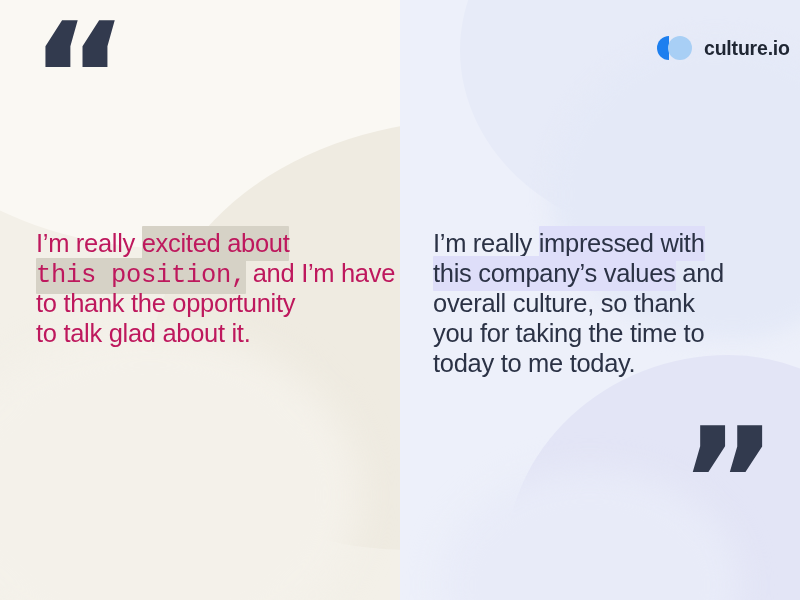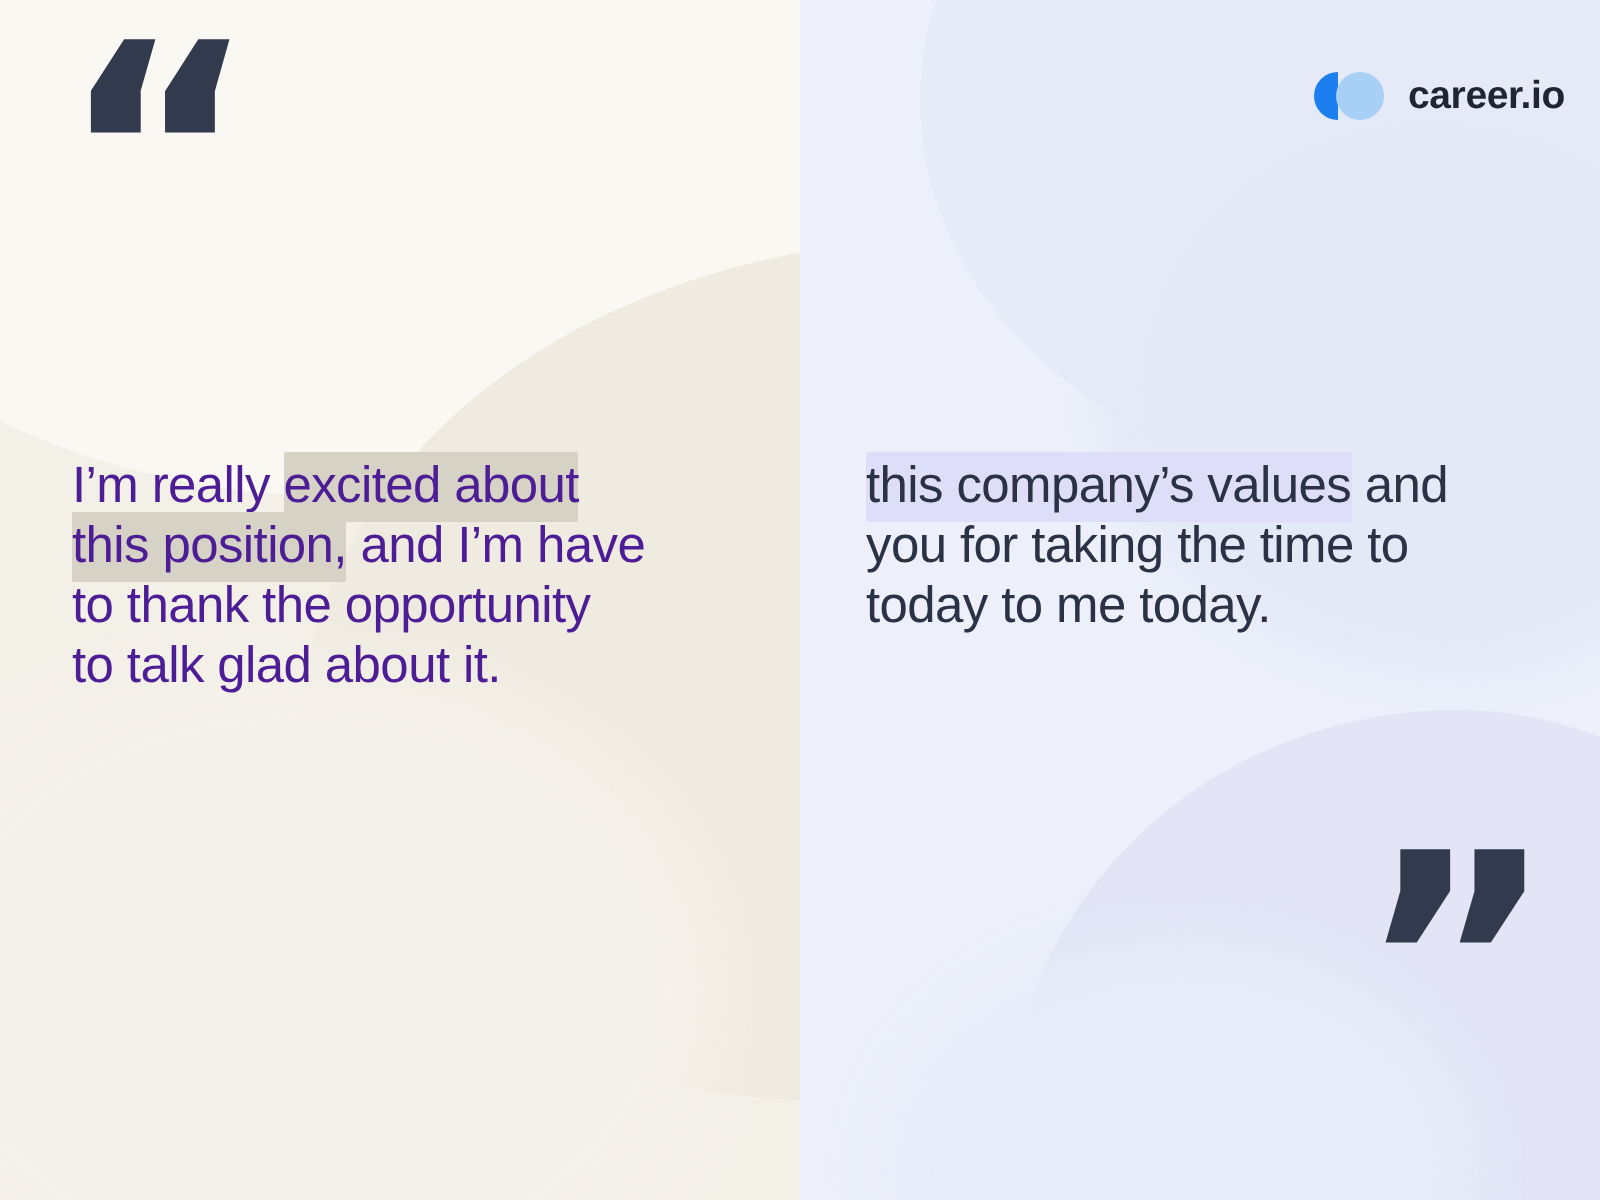--- a/index.html
+++ b/index.html
@@ -198,44 +198,46 @@
 
 <div id="canvas">
 
   <div class="panel" id="panel-left" style="background: rgb(243, 240, 232);">
     <div class="blob" id="blob-left-top"></div>
     <div class="blob" id="blob-left-wave"></div>
     <div class="blob" id="blob-left-soft"></div>
 
     <div class="quote-glyph" id="quote-open" style="color: rgb(50, 58, 78);">“</div>
 
-    <div class="quote-text" id="quote-text-left" style="color: #4c1d95;">
+    <div class="quote-text" id="quote-text-left" style="color: #be185d;">
         <span class="quote-line"><span>I’m really </span><span class="hl" style="background: rgb(214, 210, 198);">excited about</span></span>
-        <span class="quote-line"><span class="hl" style="background: rgb(214, 210, 198);">this position,</span><span> and I’m have</span></span>
+        <span class="quote-line"><span class="hl" style="background: rgb(214, 210, 198); font-family: Liberation Mono, monospace;">this position,</span><span> and I’m have</span></span>
         <span class="quote-line"><span>to thank the opportunity</span></span>
         <span class="quote-line"><span>to talk glad about it.</span></span>
       </div>
   </div>
 
   <div class="panel" id="panel-right" style="background: rgb(237, 240, 250);">
     <div class="blob" id="blob-right-top"></div>
     <div class="blob" id="blob-right-mid"></div>
     <div class="blob" id="blob-right-bottom"></div>
     <div class="blob" id="blob-right-bottom2"></div>
   </div>
 
   <div id="logo">
     <div id="logo-mark">
       <div id="logo-mark-half" style="background: rgb(29, 127, 239);"></div>
       <div id="logo-mark-circle" style="background: rgb(168, 207, 245);"></div>
     </div>
-    <div id="logo-wordmark" style="color: rgb(31, 38, 51);">career.io</div>
+    <div id="logo-wordmark" style="color: rgb(31, 38, 51);">culture.io</div>
   </div>
 
   <div class="quote-text" id="quote-text-right" style="color: rgb(43, 50, 69);">
+      <span class="quote-line"><span>I’m really </span><span class="hl" style="background: rgb(222, 222, 249);">impressed with</span></span>
       <span class="quote-line"><span class="hl" style="background: rgb(222, 222, 249);">this company’s values</span><span> and</span></span>
+      <span class="quote-line"><span>overall culture, so thank</span></span>
       <span class="quote-line"><span>you for taking the time to</span></span>
       <span class="quote-line"><span>today to me today.</span></span>
     </div>
 
   <div class="quote-glyph" id="quote-close" style="color: rgb(50, 58, 78);">”</div>
 
 </div>
 
 </body></html>

